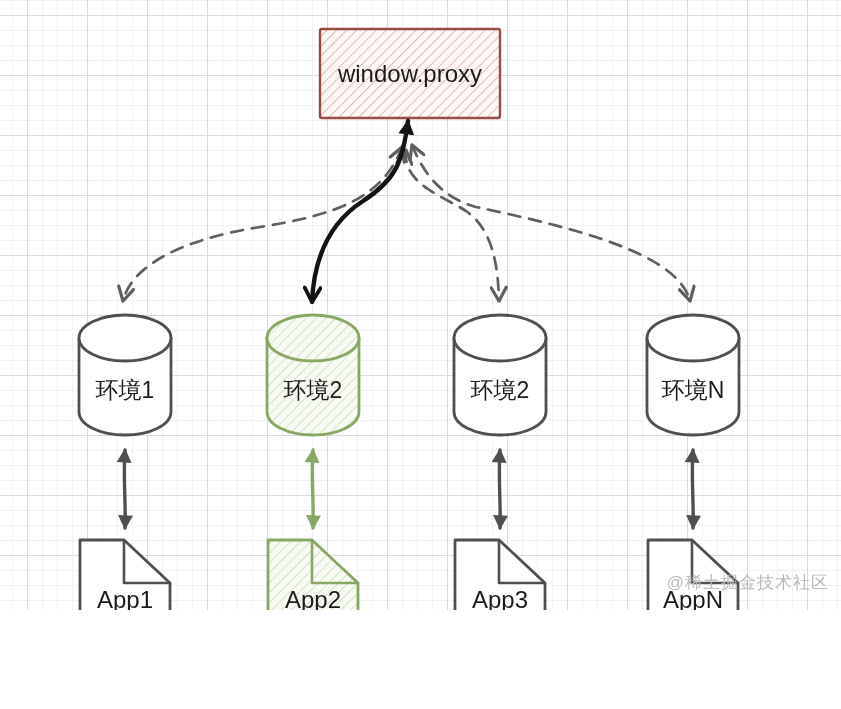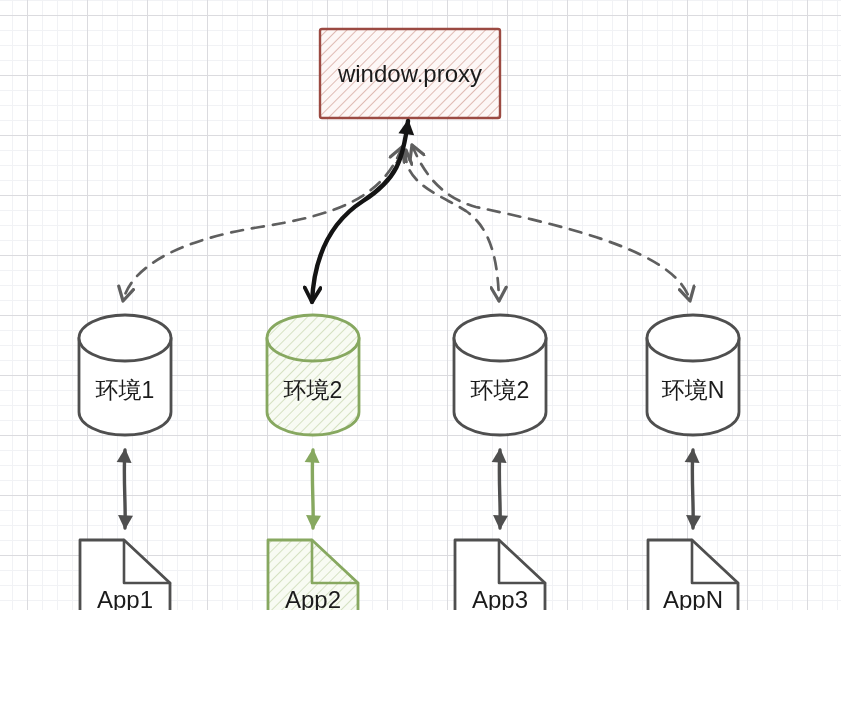--- a/index.html
+++ b/index.html
@@ -123,13 +123,14 @@
       <path class="dark-stroke" d="M647 338 L647 412 A46 23 0 0 0 739 412 L739 338"></path>
       <ellipse class="dark-stroke" cx="693" cy="338" rx="46" ry="23"></ellipse>
       <text class="shape-label" x="693" y="398">环境N</text>
       <path class="v-arrow-dark" d="M693 450 C691 478 694 504 693 528" marker-start="url(#triDark)" marker-end="url(#triDark)"></path>
       <path class="dark-stroke" d="M648 540 L692 540 L738 583 L738 659 L648 659 Z"></path>
       <path class="dark-stroke-open" d="M692 540 L692 583 L738 583"></path>
       <text class="shape-label app-label" x="693" y="608">AppN</text>
     </g>
   </svg>
 
+  <div class="watermark">@稀土掘金技术社区</div>
 </div>
 
 </body></html>

